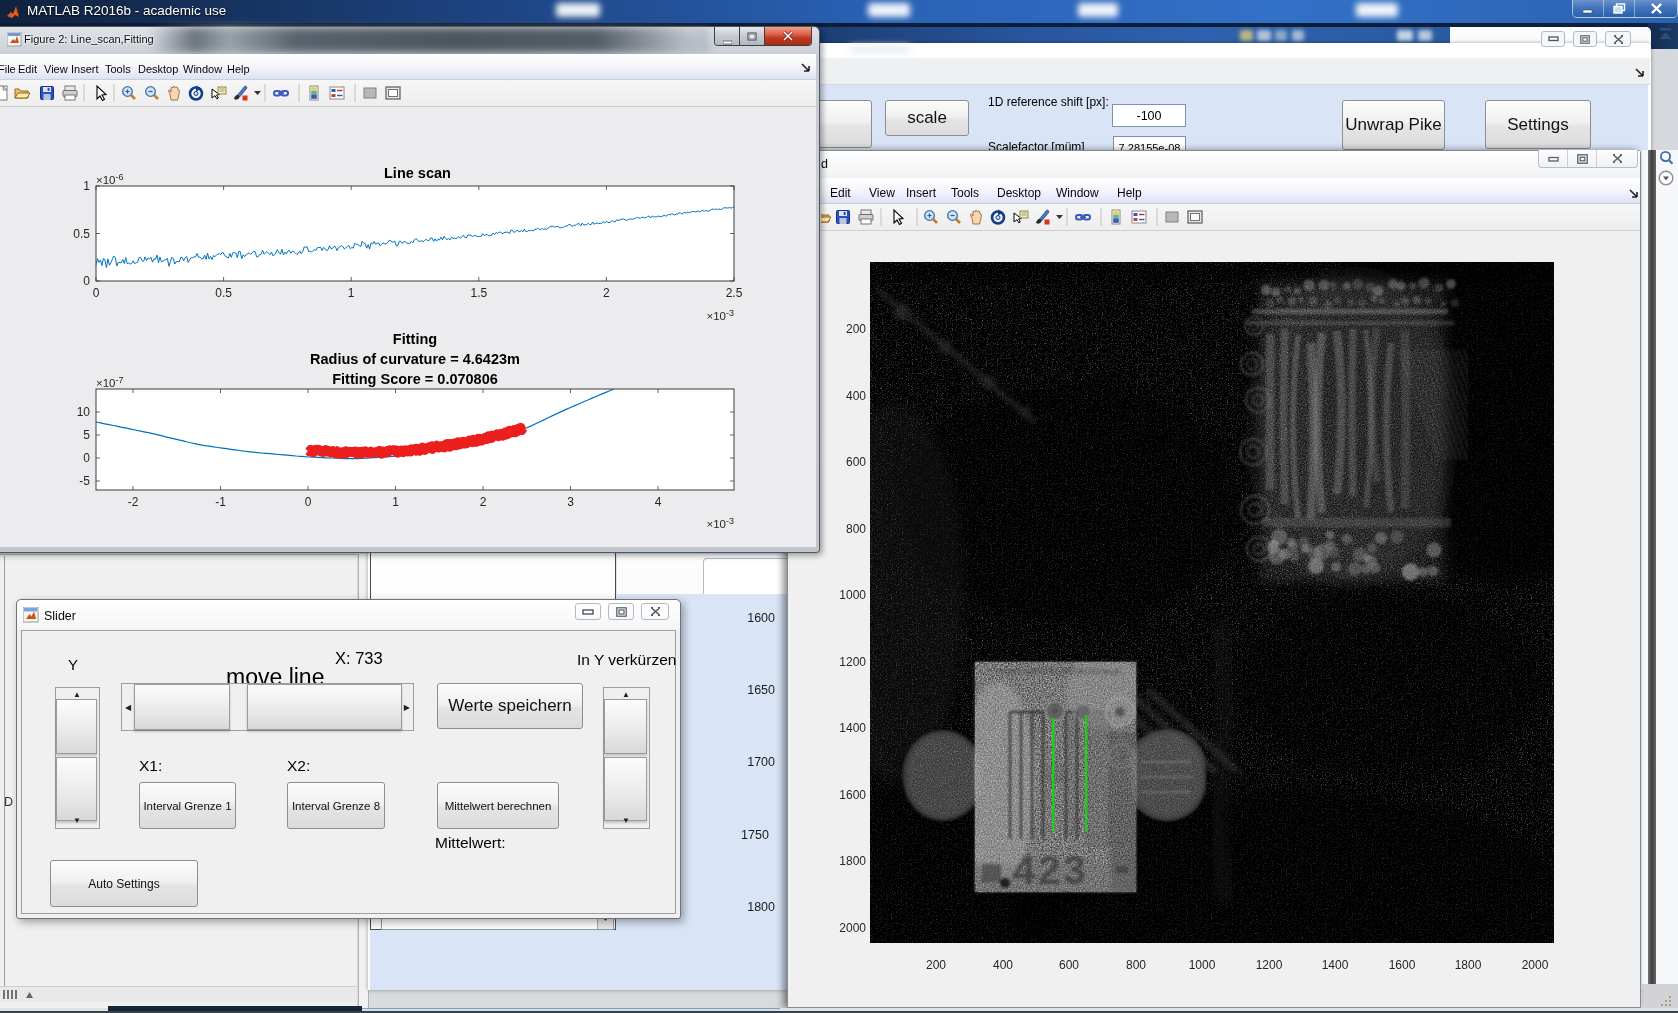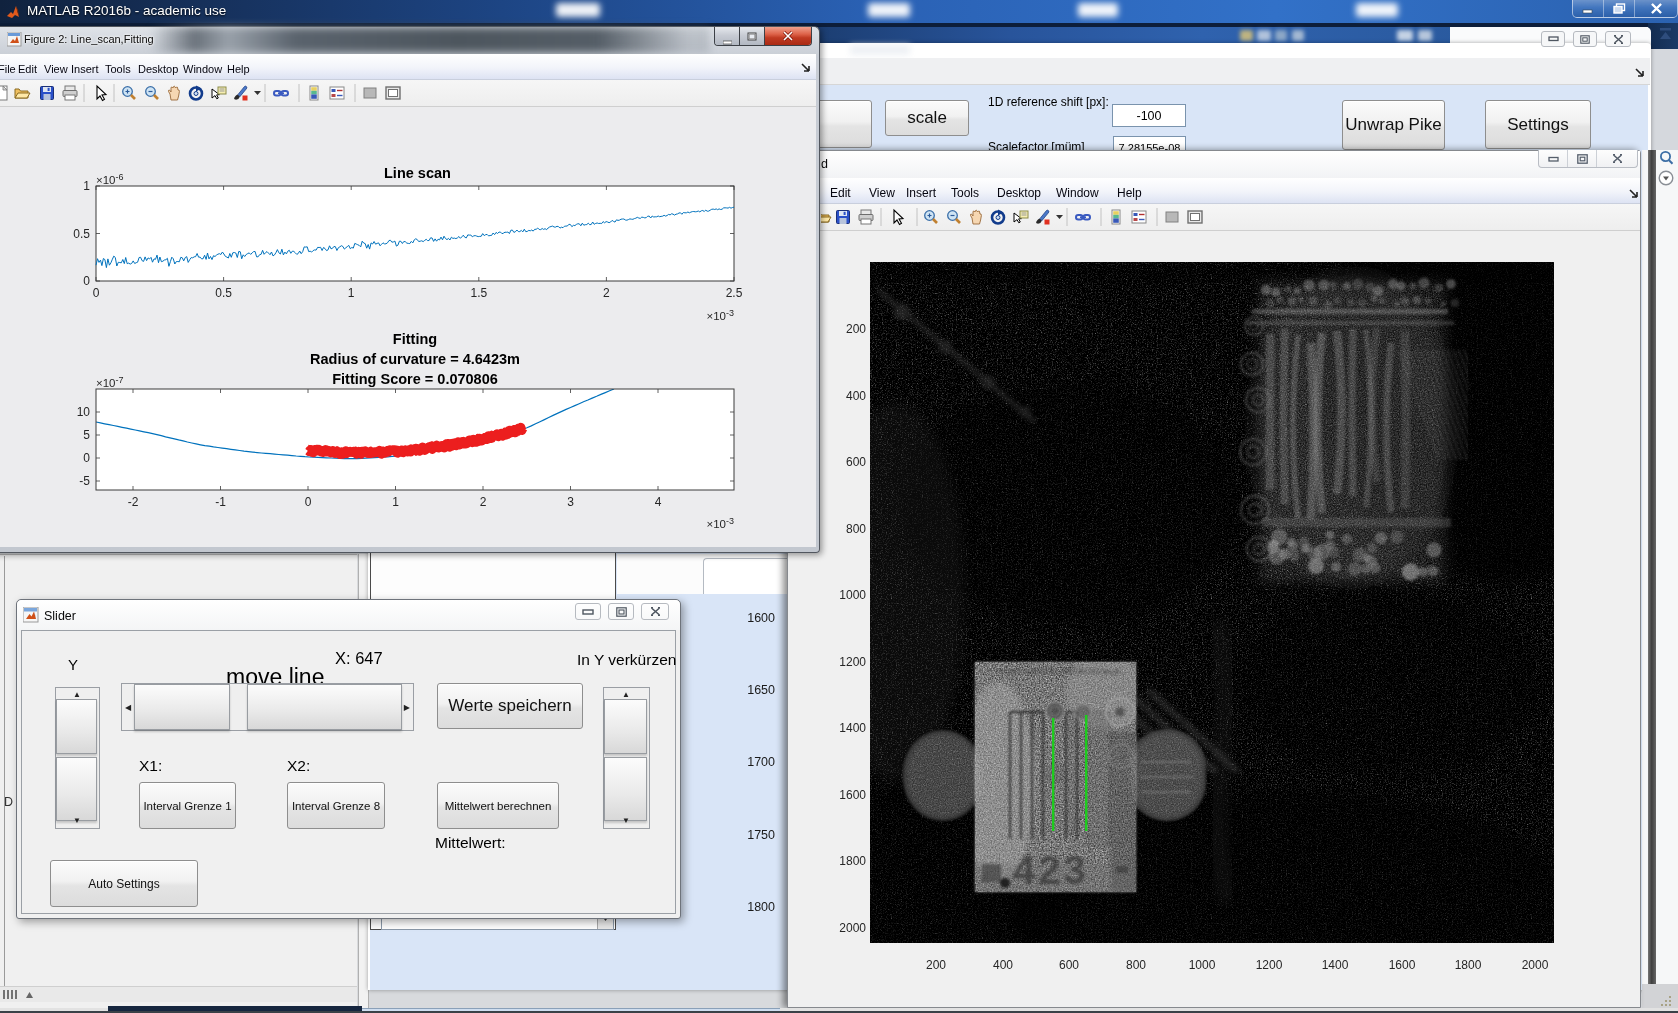--- a/index.html
+++ b/index.html
@@ -187,21 +187,21 @@
 <div class="btn" style="left:885px;top:100px;width:84px;height:36px;font-size:17px;z-index:5">scale</div>
 <div class="lbl" style="left:988px;top:95px;font-size:12px;z-index:5">1D reference shift [px]:</div>
 <div class="tbx" style="left:1112px;top:104px;width:74px;height:23px;font-size:12.5px;z-index:5">-100</div>
 <div class="lbl" style="left:988px;top:140px;font-size:12px;z-index:5">Scalefactor [müm]</div>
 <div class="tbx" style="left:1113px;top:136px;width:73px;height:23px;font-size:11px;z-index:5">7.28155e-08</div>
 <div class="btn" style="left:1342px;top:100px;width:103px;height:50px;font-size:17px;z-index:5">Unwrap Pike</div>
 <div class="btn" style="left:1485px;top:100px;width:106px;height:49px;font-size:17px;z-index:5">Settings</div>
 <div class="lbl" style="left:735px;top:611px;width:40px;text-align:right;font-size:12.5px;color:#1a1a1a;z-index:5">1600</div>
 <div class="lbl" style="left:735px;top:683px;width:40px;text-align:right;font-size:12.5px;color:#1a1a1a;z-index:5">1650</div>
 <div class="lbl" style="left:735px;top:755px;width:40px;text-align:right;font-size:12.5px;color:#1a1a1a;z-index:5">1700</div>
-<div class="lbl" style="left:735px;top:828px;width:40px;text-align:right;font-size:12.5px;color:#1a1a1a;z-index:5">1750</div>
+<div class="lbl" style="left:735px;top:828px;width:40px;text-align:center;font-size:12.5px;color:#1a1a1a;z-index:5">1750</div>
 <div class="lbl" style="left:735px;top:900px;width:40px;text-align:right;font-size:12.5px;color:#1a1a1a;z-index:5">1800</div>
 <div class="abs" style="left:0;top:554px;width:357px;height:459px;background:#f0f0f0;border-top:1px solid #b8b8b8;z-index:2"></div>
 <div class="abs" style="left:4px;top:556px;width:1px;height:430px;background:#9a9a9a;z-index:3"></div>
 <div class="lbl" style="left:4px;top:795px;font-size:12.5px;color:#333;z-index:3">D</div>
 <div class="abs" style="left:0;top:986px;width:357px;height:16px;background:#e9e9e9;border-top:1px solid #cfcfcf;z-index:3"></div>
 <svg class="abs" style="left:2px;top:989px;z-index:4" width="46" height="12">
     <g stroke="#555" stroke-width="1.6">
       <line x1="2" y1="1" x2="2" y2="10"></line>
       <line x1="6" y1="1" x2="6" y2="10"></line>
       <line x1="10" y1="1" x2="10" y2="10"></line>
@@ -743,21 +743,21 @@
     </div>
       <div style="width:28px;height:17px;border:1px solid #b6bac0;border-radius:3px;display:flex;align-items:center;justify-content:center">
       <svg width="11" height="9">
         <path d="M1.5 1 L9.5 8 M9.5 1 L1.5 8" stroke="#4e5660" stroke-width="1.6"></path>
         <path d="M1 0.5 L3 0.5 M8 0.5 L10 0.5 M1 8.5 L3 8.5 M8 8.5 L10 8.5" stroke="#4e5660" stroke-width="1"></path>
       </svg>
     </div>
     </div>
 <div class="lbl" style="left:68px;top:656px;font-size:15px;z-index:22">Y</div>
 <div class="lbl" style="left:226px;top:664px;font-size:23px;z-index:22">move line</div>
-<div class="lbl" style="left:335px;top:649px;font-size:16.5px;z-index:22">X: 647</div>
+<div class="lbl" style="left:335px;top:649px;font-size:16.5px;z-index:22">X: 733</div>
 <div class="lbl" style="left:577px;top:651px;font-size:15.5px;z-index:22">In Y verkürzen</div>
 <div class="scroll3d" style="left:55px;top:687px;width:45px;height:142px;z-index:22;background:#efefef">
       <div class="arr" style="left:17px;top:3px">▲</div>
       <div class="thumb" style="left:0px;top:11px;width:41px;height:55px"></div>
       <div class="thumb" style="left:0px;top:69px;width:41px;height:64px"></div>
       <div class="arr" style="left:17px;bottom:3px">▼</div>
     </div>
 <div class="scroll3d" style="left:603px;top:687px;width:47px;height:142px;z-index:22;background:#efefef">
       <div class="arr" style="left:18px;top:3px">▲</div>
       <div class="thumb" style="left:0px;top:11px;width:43px;height:55px"></div>

